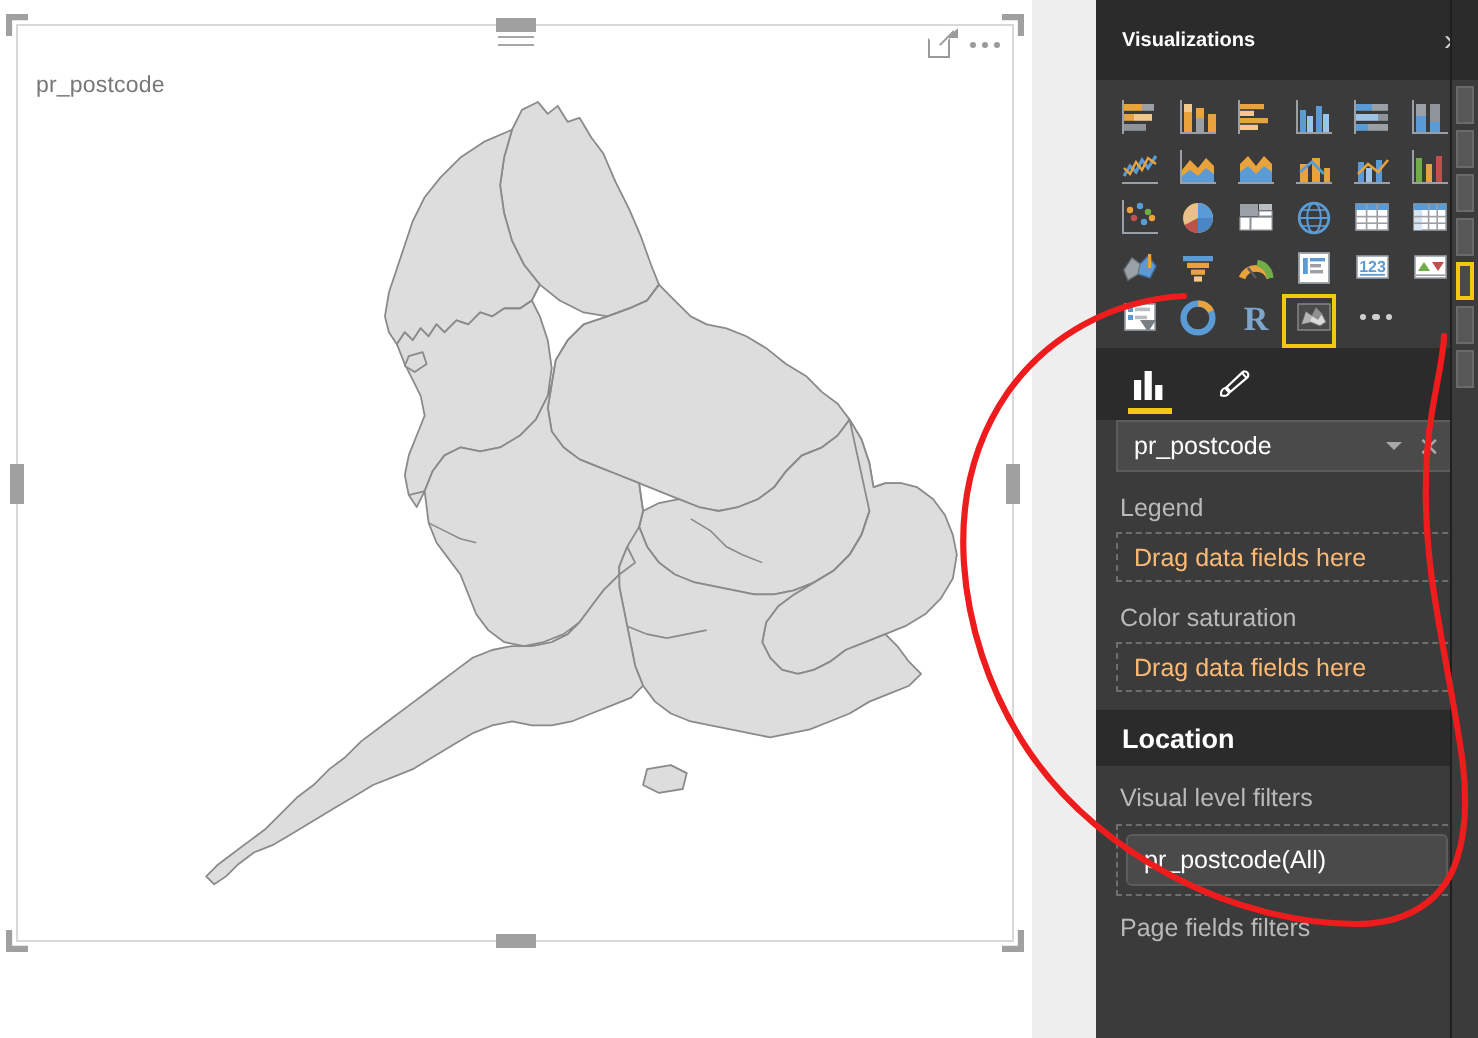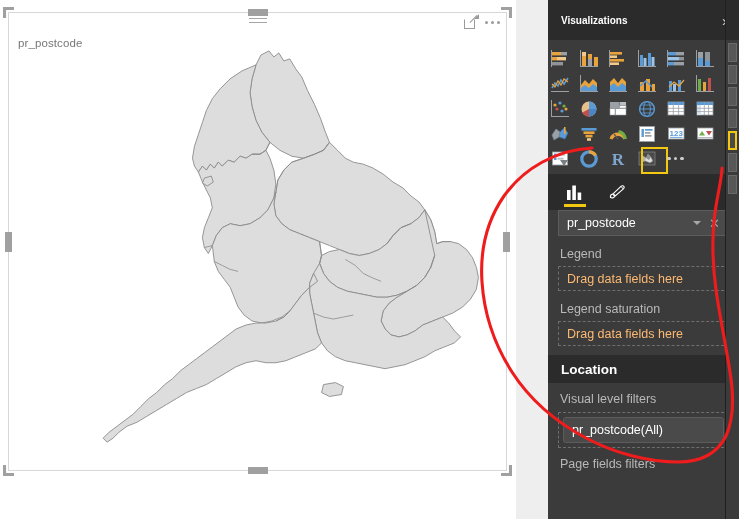--- a/index.html
+++ b/index.html
@@ -104,21 +104,21 @@
   }
   .pane-header .title { color: #ffffff; font-size: 10px; font-weight: bold; }
   .chev-right { color: #d0d0d0; font-size: 15px; line-height: 1; }
 
   .viz-gallery {
     background: #3b3b3b; padding: 6px 2px 3px 3px;
   }
   .viz-row { display: flex; }
   .viz-cell {
     width: 29px; height: 25px;
-    display: flex; align-items: center; justify-content: flex-start;
+    display: flex; align-items: center; justify-content: flex-end;
     position: relative;
   }
   .viz-cell.selected:after {
     content: ""; position: absolute; left: 3px; top: 1px; width: 23px; height: 23px;
     border: 2px solid #f2c811;
   }
   .viz-cell svg { display: block; }
   .dots3 { display:flex; gap:3px; }
   .dots3 i { width:3.5px; height:3.5px; border-radius:50%; background:#cfcfcf; display:block; }
 
@@ -618,21 +618,21 @@
           <span class="caret-dn"></span>
           <span class="xmark">✕</span>
         </span>
       </div>
 
       <div class="well-label">Legend</div>
       <div class="well-box">
         <span>Drag data fields here</span>
       </div>
 
-      <div class="well-label">Legend saturation</div>
+      <div class="well-label">Color saturation</div>
       <div class="well-box">
         <span>Drag data fields here</span>
       </div>
     </div>
 
     <div class="filters-header">
       <span class="title">Location</span>
     </div>
     <div class="filters-body">
       <div class="f-label">Visual level filters</div>

